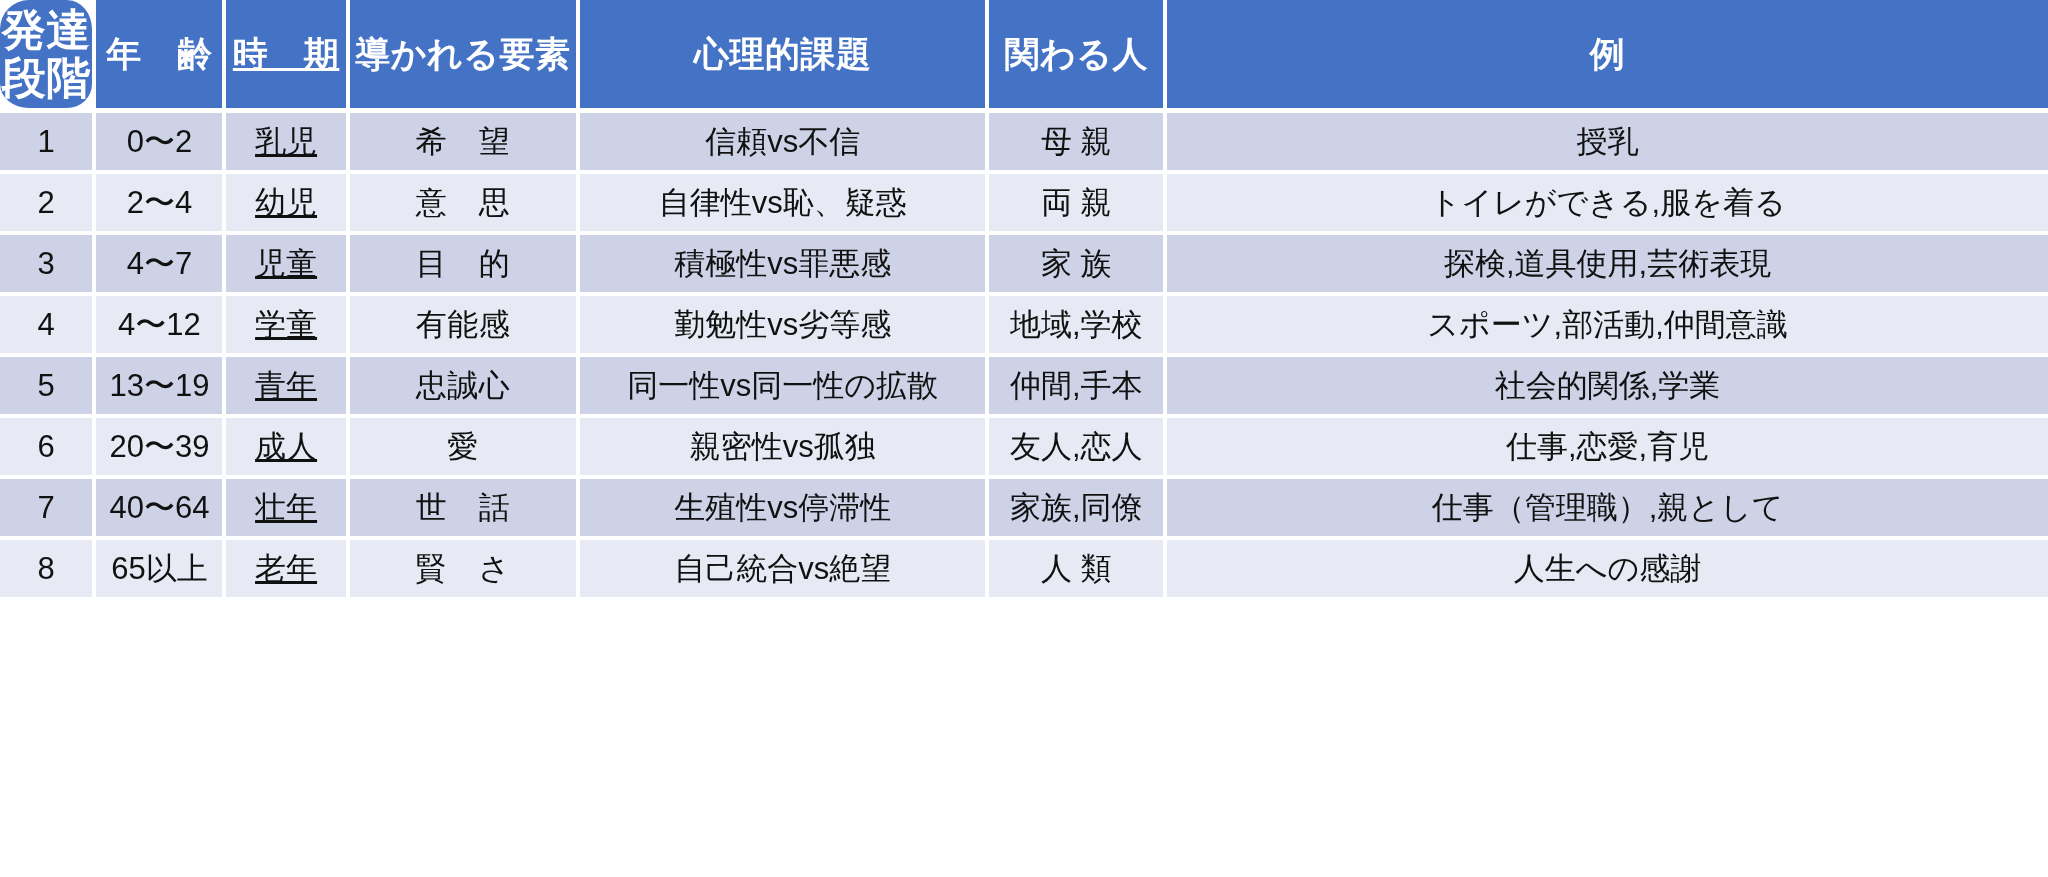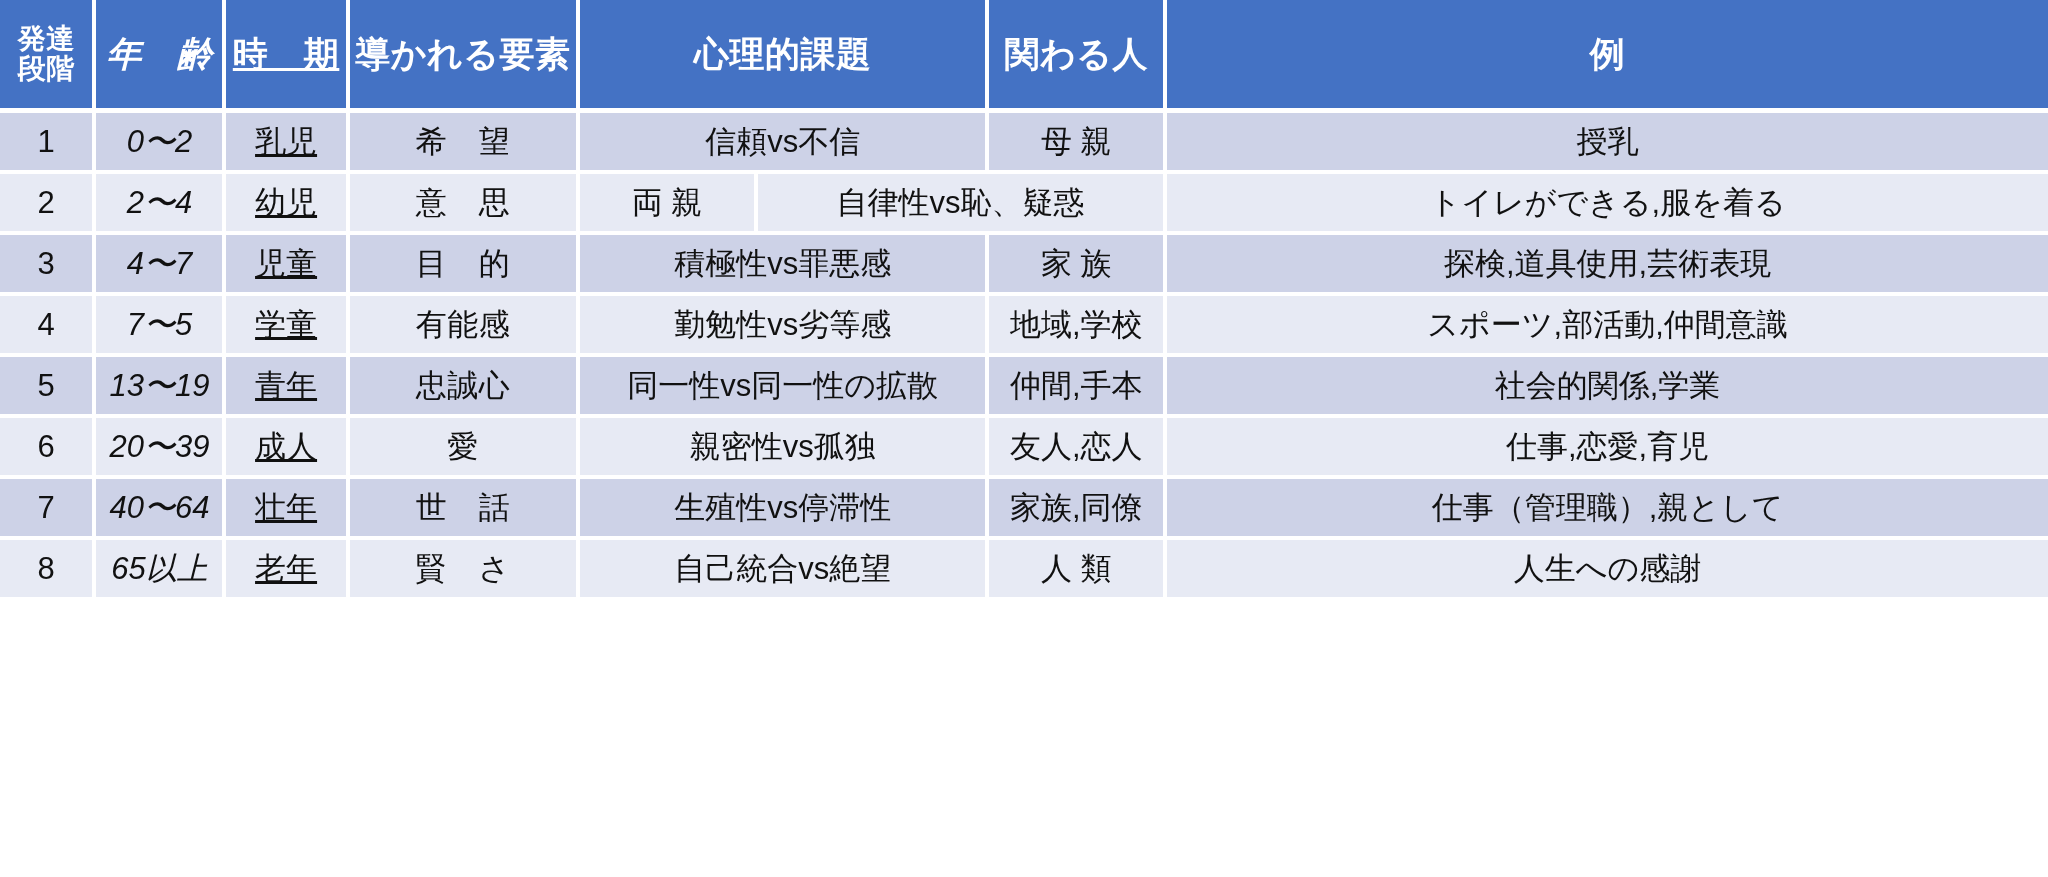--- a/index.html
+++ b/index.html
@@ -34,41 +34,42 @@
     overflow: hidden;
     white-space: nowrap;
     border-right: 4px solid #ffffff;
     border-bottom: 4px solid #ffffff;
     line-height: 1.15;
   }
   .t-cell:last-child { border-right: none; }
 
   
   .c0 { width: 97px; }
-  .c1 { width: 131px; font-style: italic; }
+  .c1 { width: 131px; }
   .c2 { width: 124px; text-decoration: underline; }
   .c3 { width: 232px; }
   .c4 { width: 412px; }
   .c5 { width: 179px; }
   .c6 { width: 887px; }
 
   
   .header-row { height: 113px; }
   .header-row .t-cell {
     background: #4472C4;
     color: #ffffff;
     font-weight: bold;
     font-size: 35px;
     letter-spacing: 0.5px;
     border-bottom: 5px solid #ffffff;
   }
   .header-row .c0 {
-    font-size: 28px;
+    font-size: 44px;
     white-space: normal;
     line-height: 1.08;
+    border-radius: 29px;
   }
   .header-row .c0 .stack {
     display: block;
   }
 
   
   .data-row { height: 61px; }
   .data-row .t-cell {
     color: #111111;
     font-size: 31px;
@@ -110,36 +111,36 @@
         <div class="t-cell c3 virtue">希　望</div>
         <div class="t-cell c4">信頼vs不信</div>
         <div class="t-cell c5">母 親</div>
         <div class="t-cell c6">授乳</div>
       </div>
       <div class="t-row data-row row-even">
         <div class="t-cell c0">2</div>
         <div class="t-cell c1">2〜4</div>
         <div class="t-cell c2">幼児</div>
         <div class="t-cell c3 virtue">意　思</div>
+        <div class="t-cell c4">自律性vs恥、疑惑</div>
         <div class="t-cell c5">両 親</div>
-        <div class="t-cell c4">自律性vs恥、疑惑</div>
         <div class="t-cell c6">トイレができる,服を着る</div>
       </div>
       <div class="t-row data-row row-odd">
         <div class="t-cell c0">3</div>
         <div class="t-cell c1">4〜7</div>
         <div class="t-cell c2">児童</div>
         <div class="t-cell c3 virtue">目　的</div>
         <div class="t-cell c4">積極性vs罪悪感</div>
         <div class="t-cell c5">家 族</div>
         <div class="t-cell c6">探検,道具使用,芸術表現</div>
       </div>
       <div class="t-row data-row row-even">
         <div class="t-cell c0">4</div>
-        <div class="t-cell c1">7〜5</div>
+        <div class="t-cell c1">4〜12</div>
         <div class="t-cell c2">学童</div>
         <div class="t-cell c3 virtue">有能感</div>
         <div class="t-cell c4">勤勉性vs劣等感</div>
         <div class="t-cell c5">地域,学校</div>
         <div class="t-cell c6">スポーツ,部活動,仲間意識</div>
       </div>
       <div class="t-row data-row row-odd">
         <div class="t-cell c0">5</div>
         <div class="t-cell c1">13〜19</div>
         <div class="t-cell c2">青年</div>

